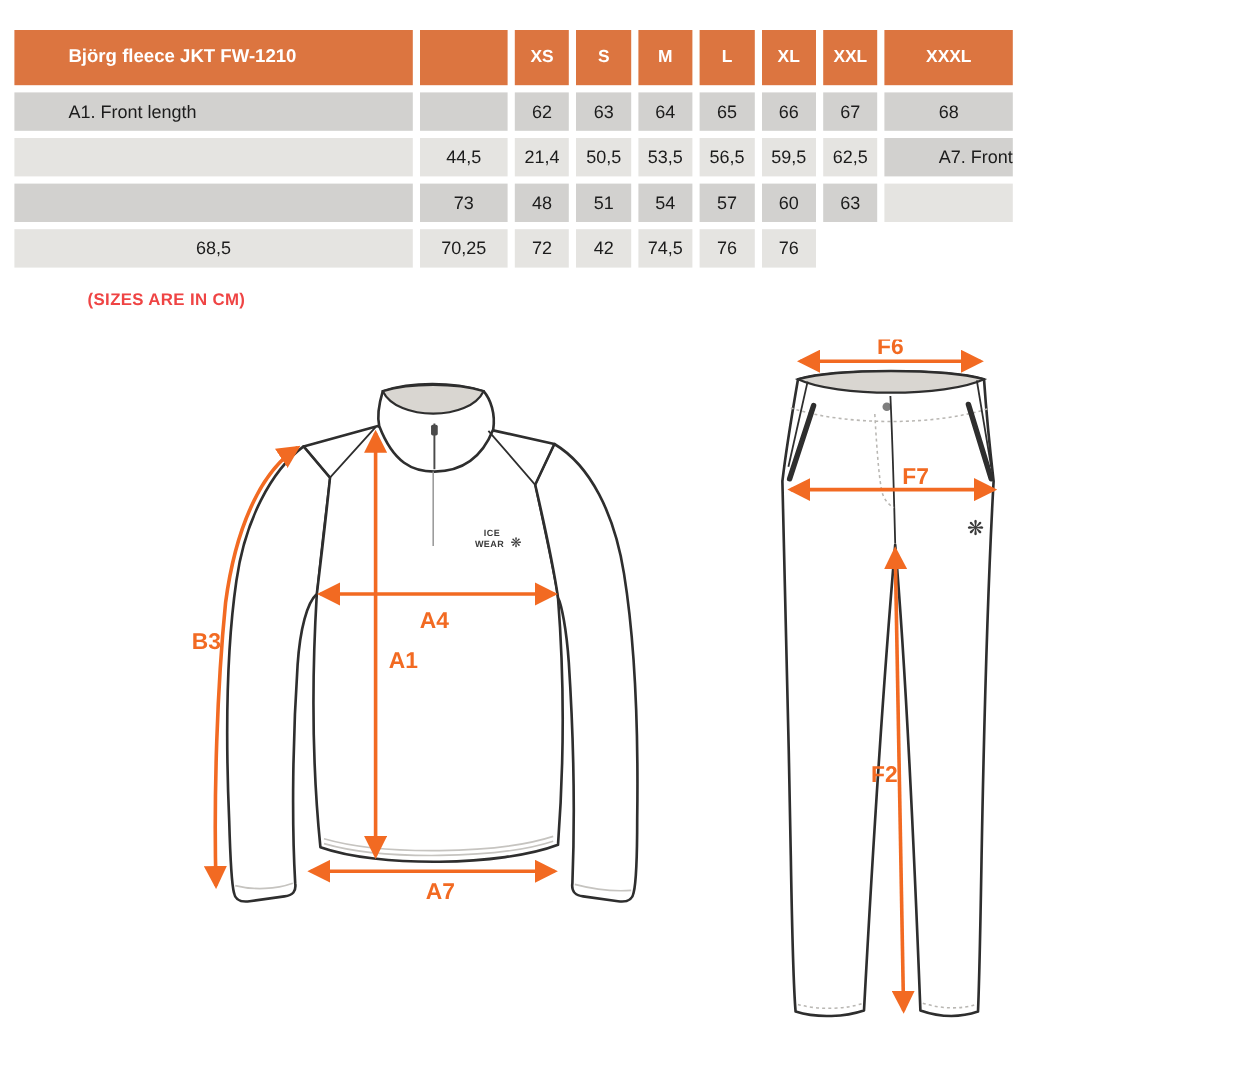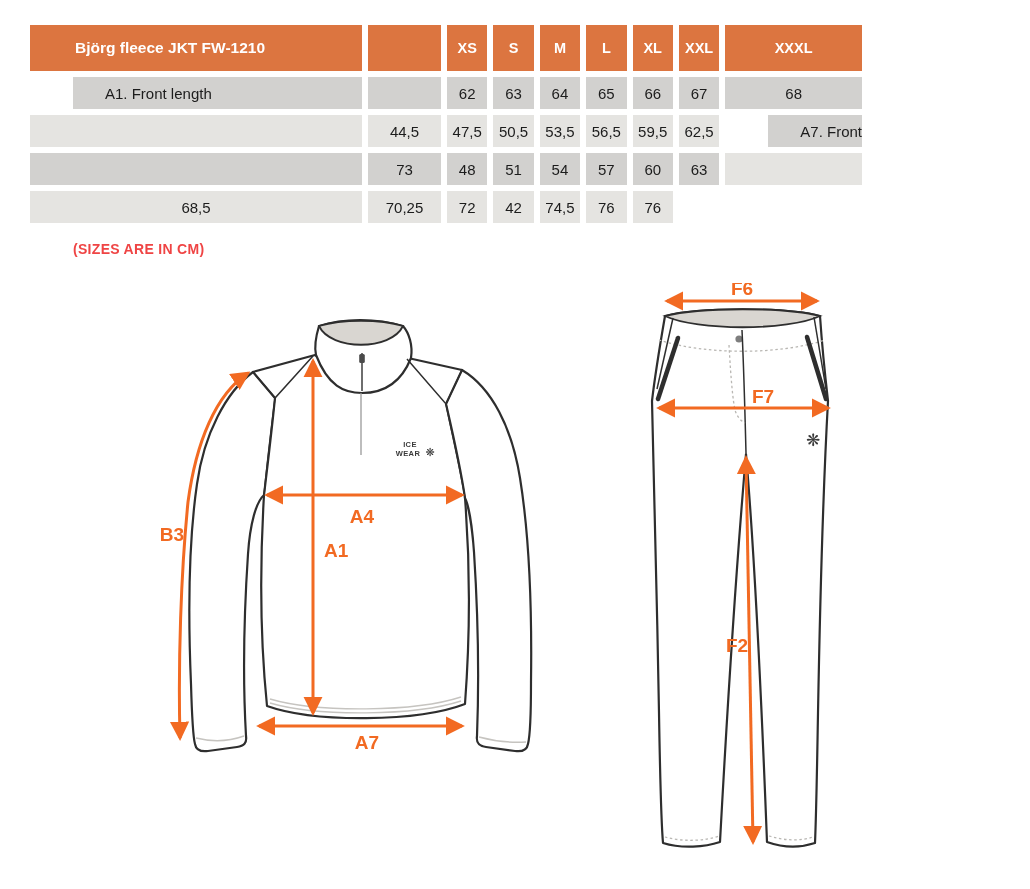--- a/index.html
+++ b/index.html
@@ -3,31 +3,31 @@
 <meta charset="utf-8">
 <style>
   html,body{margin:0;padding:0;}
   body{
     width:1030px;height:889px;position:relative;overflow:hidden;
     background:#ffffff;
     font-family:"Liberation Sans",sans-serif;
   }
   
   .size-table{
-    position:absolute;left:30px;top:25px;width:832px;
+    position:absolute;left:12px;top:25px;width:832px;
     display:grid;
     grid-template-columns:332px 73px repeat(7,1fr);
     grid-template-rows:46px repeat(4,32px);
     gap:6px;
   }
   .cell{display:flex;align-items:center;justify-content:center;
         font-size:15px;color:#1c1c1c;white-space:nowrap;}
   .cell.head{background:#DC7540;color:#ffffff;font-weight:bold;font-size:14.5px;}
   .cell.title{justify-content:flex-start;padding-left:45px;font-size:15.5px;}
-  .cell.label{justify-content:flex-start;padding-left:32px;margin-left:43px;}
+  .cell.label{justify-content:flex-start;padding-left:45px;}
   .dark{background:#D2D1CF;}
   .light{background:#E5E4E1;}
   
   .note{
     position:absolute;left:73px;top:241px;
     color:#ef4444;font-size:14px;font-weight:600;letter-spacing:.3px;
   }
   
   svg.fig{position:absolute;}
   .outline{fill:#ffffff;stroke:#2E2E2E;stroke-width:2.2;stroke-linejoin:round;}
@@ -62,21 +62,21 @@
   <div class="cell dark">62</div>
   <div class="cell dark">63</div>
   <div class="cell dark">64</div>
   <div class="cell dark">65</div>
   <div class="cell dark">66</div>
   <div class="cell dark">67</div>
   <div class="cell dark">68</div>
 
   <div class="cell light"></div>
   <div class="cell light">44,5</div>
-  <div class="cell light">47,5</div>
+  <div class="cell light">21,4</div>
   <div class="cell light">50,5</div>
   <div class="cell light">53,5</div>
   <div class="cell light">56,5</div>
   <div class="cell light">59,5</div>
   <div class="cell light">62,5</div>
 
   <div class="cell label dark">A7. Front</div>
   <div class="cell dark"></div>
   <div class="cell dark">73</div>
   <div class="cell dark">48</div>

